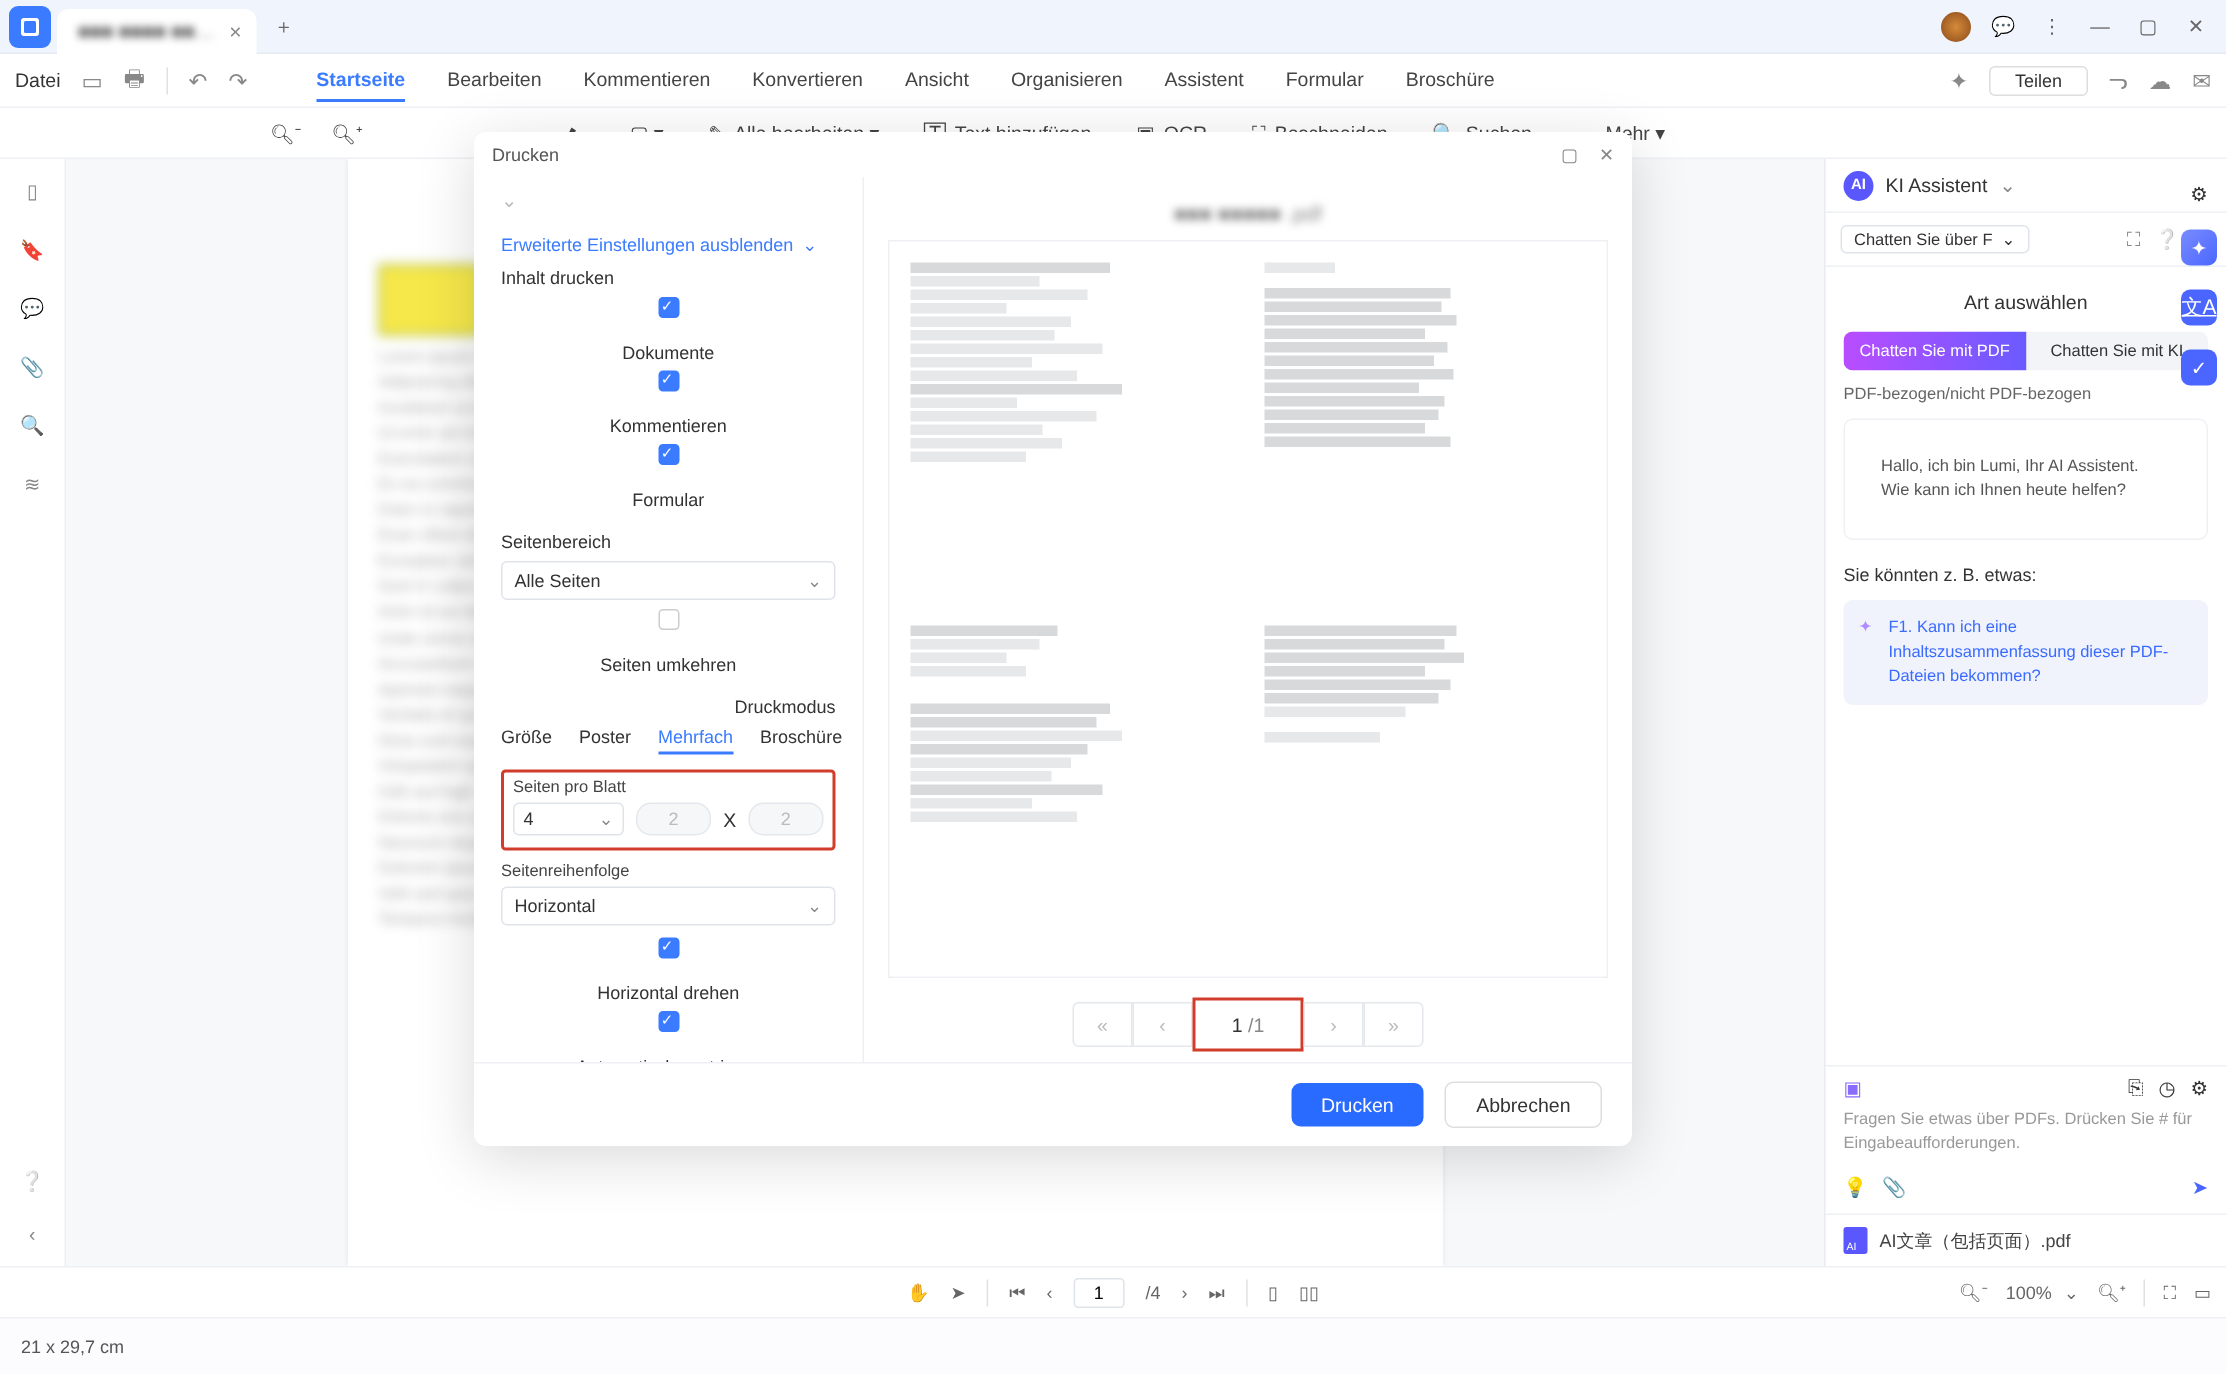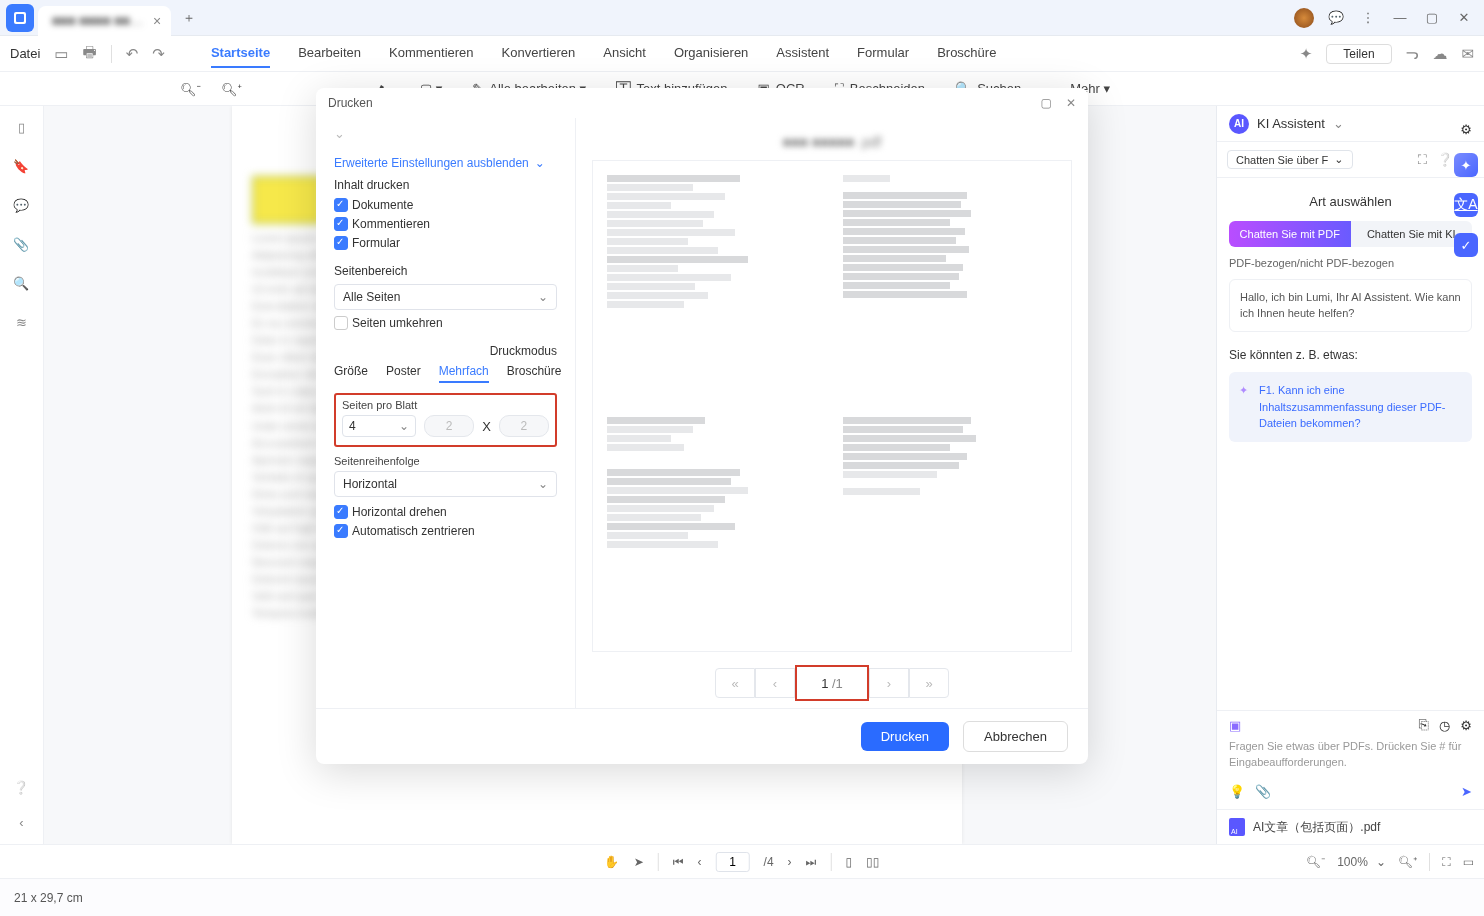--- a/index.html
+++ b/index.html
@@ -47,21 +47,21 @@
 .ai-sub{height:36px;display:flex;align-items:center;padding:0 10px;gap:8px;border-bottom:1px solid #eef0f4;}
 .ai-dd{border:1px solid #e0e4ea;border-radius:4px;padding:2px 8px;font-size:11px;display:flex;align-items:center;gap:6px;}
 .ai-sub-icons{margin-left:auto;display:flex;gap:10px;color:#888;}
 .ai-body{flex:1;padding:12px 12px 0 12px;display:flex;flex-direction:column;gap:10px;overflow:hidden;}
 .ai-section-title{font-size:13px;color:#333;text-align:center;margin:4px 0 2px;}
 .ai-pill-row{display:flex;gap:0;border-radius:6px;overflow:hidden;}
 .ai-pill{flex:1;text-align:center;font-size:11px;padding:6px 4px;line-height:1.3;}
 .ai-pill.active{background:linear-gradient(90deg,#b94dff,#6a5bff);color:#fff;}
 .ai-pill.inactive{background:#f2f4f8;color:#333;}
 .ai-caption{text-align:left;font-size:11px;color:#666;}
-.ai-msg{background:#fff;border:1px solid #eef0f4;border-radius:6px;padding:10px;font-size:11px;color:#555;line-height:1.4;}
+.ai-msg{background:#fff;border:1px solid #eef0f4;border-radius:6px;padding:24px;font-size:11px;color:#555;line-height:1.4;}
 .ai-ask-title{font-size:12px;color:#333;margin-top:6px;}
 .ai-sugg{background:#f0f3fb;border-radius:6px;padding:10px 10px 10px 30px;position:relative;font-size:11px;color:#3a6bff;line-height:1.5;}
 .ai-sugg::before{content:"✦";position:absolute;left:10px;top:10px;color:#b08cff;}
 .ai-bottom{border-top:1px solid #eef0f4;}
 .ai-tools-row{display:flex;padding:6px 12px;gap:10px;align-items:center;}
 .ai-tools-row .spacer{flex:1;}
 .ai-input-row{padding:0 12px 8px;font-size:11px;color:#999;line-height:1.4;}
 .ai-foot{display:flex;align-items:center;padding:6px 12px 10px;gap:10px;color:#888;}
 .ai-file-row{border-top:1px solid #eef0f4;padding:8px 12px;display:flex;align-items:center;gap:8px;font-size:12px;color:#444;}
 .file-icon{width:16px;height:18px;background:#5a57ff;border-radius:2px;position:relative;}
@@ -80,21 +80,21 @@
 .dlg-body{flex:1;display:flex;overflow:hidden;}
 .dlg-left{width:260px;border-right:1px solid #eef0f4;padding:6px 18px 0;overflow:auto;}
 .dlg-right{flex:1;padding:8px 16px 0;display:flex;flex-direction:column;}
 .dlg-footer{height:56px;display:flex;align-items:center;justify-content:flex-end;gap:14px;padding:0 20px;border-top:1px solid #eef0f4;}
 .btn-primary{background:#2a6bff;color:#fff;border:none;border-radius:6px;padding:7px 20px;font-size:13px;}
 .btn-secondary{background:#fff;border:1px solid #ddd;border-radius:6px;padding:7px 20px;font-size:13px;color:#333;}
 
 .dlg-topbar{height:18px;display:flex;align-items:center;color:#bbb;gap:6px;}
 .link-row{display:flex;align-items:center;gap:6px;color:#3a7bff;font-size:12px;margin:14px 0 8px;}
 .sect-title{font-size:12px;color:#333;margin:8px 0 6px;}
-.chk-row{display:flex;align-items:center;gap:4px;margin:5px 0;font-size:12px;color:#333;}
+.chk-row{display:flex;align-items:center;gap:16px;margin:5px 0;font-size:12px;color:#333;flex-direction:column;}
 .chk{width:14px;height:14px;border-radius:3px;border:1px solid #3a7bff;background:#3a7bff;position:relative;}
 .chk.checked::after{content:"✓";color:#fff;font-size:10px;position:absolute;left:1px;top:-1px;}
 .chk.unchecked{background:#fff;border-color:#ccc;}
 .sel{width:100%;border:1px solid #e0e3ea;border-radius:4px;height:26px;padding:0 8px;font-size:12px;color:#333;display:flex;align-items:center;justify-content:space-between;}
 .sel .chev{color:#888;}
 
 .mode-tabs{display:flex;gap:18px;margin:6px 0 10px;font-size:12px;}
 .mode-tab{color:#333;padding-bottom:3px;}
 .mode-tab.active{color:#3a7bff;border-bottom:2px solid #3a7bff;}
 

